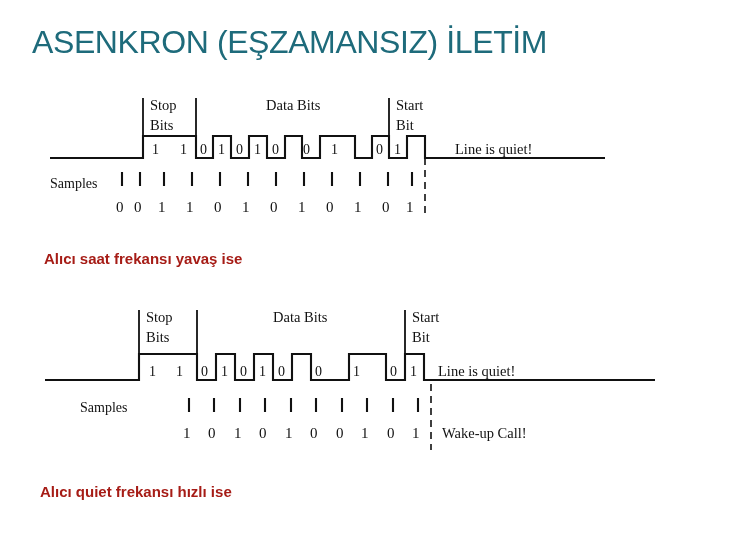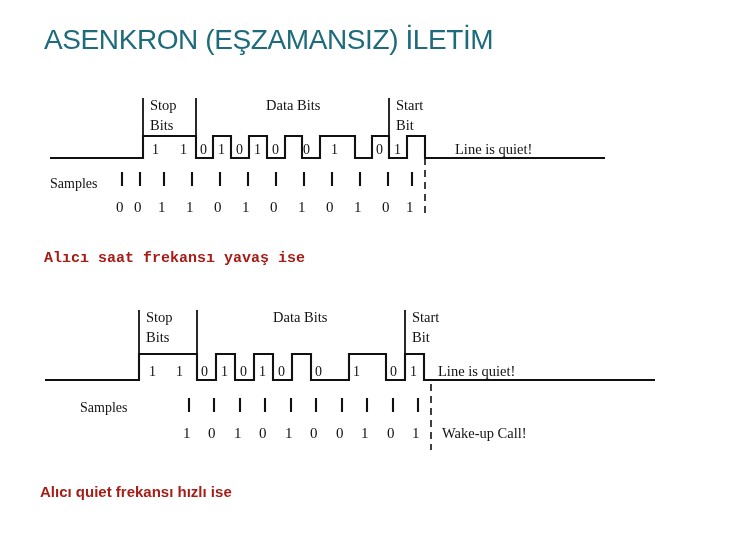--- a/index.html
+++ b/index.html
@@ -9,37 +9,36 @@
     font-family:"Liberation Sans",sans-serif;
     overflow:hidden;
     position:relative;
   }
   #slide{position:relative;width:730px;height:547px;background:#fff;}
 
   .title{
     position:absolute;
     left:32px; top:24px;
     font-family:"Liberation Sans",sans-serif;
-    font-size:28px;
+    font-size:32px;
     font-weight:400;
     letter-spacing:-0.4px;
     color:#1e6b7b;
     white-space:nowrap;
-    margin-left:12px;
   }
 
   .red-note{
     position:absolute;
     font-family:"Liberation Sans",sans-serif;
     font-size:15px;
     font-weight:bold;
     color:#a61c16;
     white-space:nowrap;
   }
-  #note-slow{ left:44px; top:250px;font-family:Liberation Mono, monospace; }
+  #note-slow{ left:44px; top:250px; }
   #note-fast{ left:40px; top:483px; }
 
   .diagram{ position:absolute; left:0; top:0; }
   #diagram1{ top:88px; }
   #diagram2{ top:300px; }
 
   svg text{ font-family:"Liberation Serif",serif; fill:#111; }
   .lbl      { font-size:14.5px; }
   .bitnum   { font-size:14px; }
   .samp-lbl { font-size:14px; }

